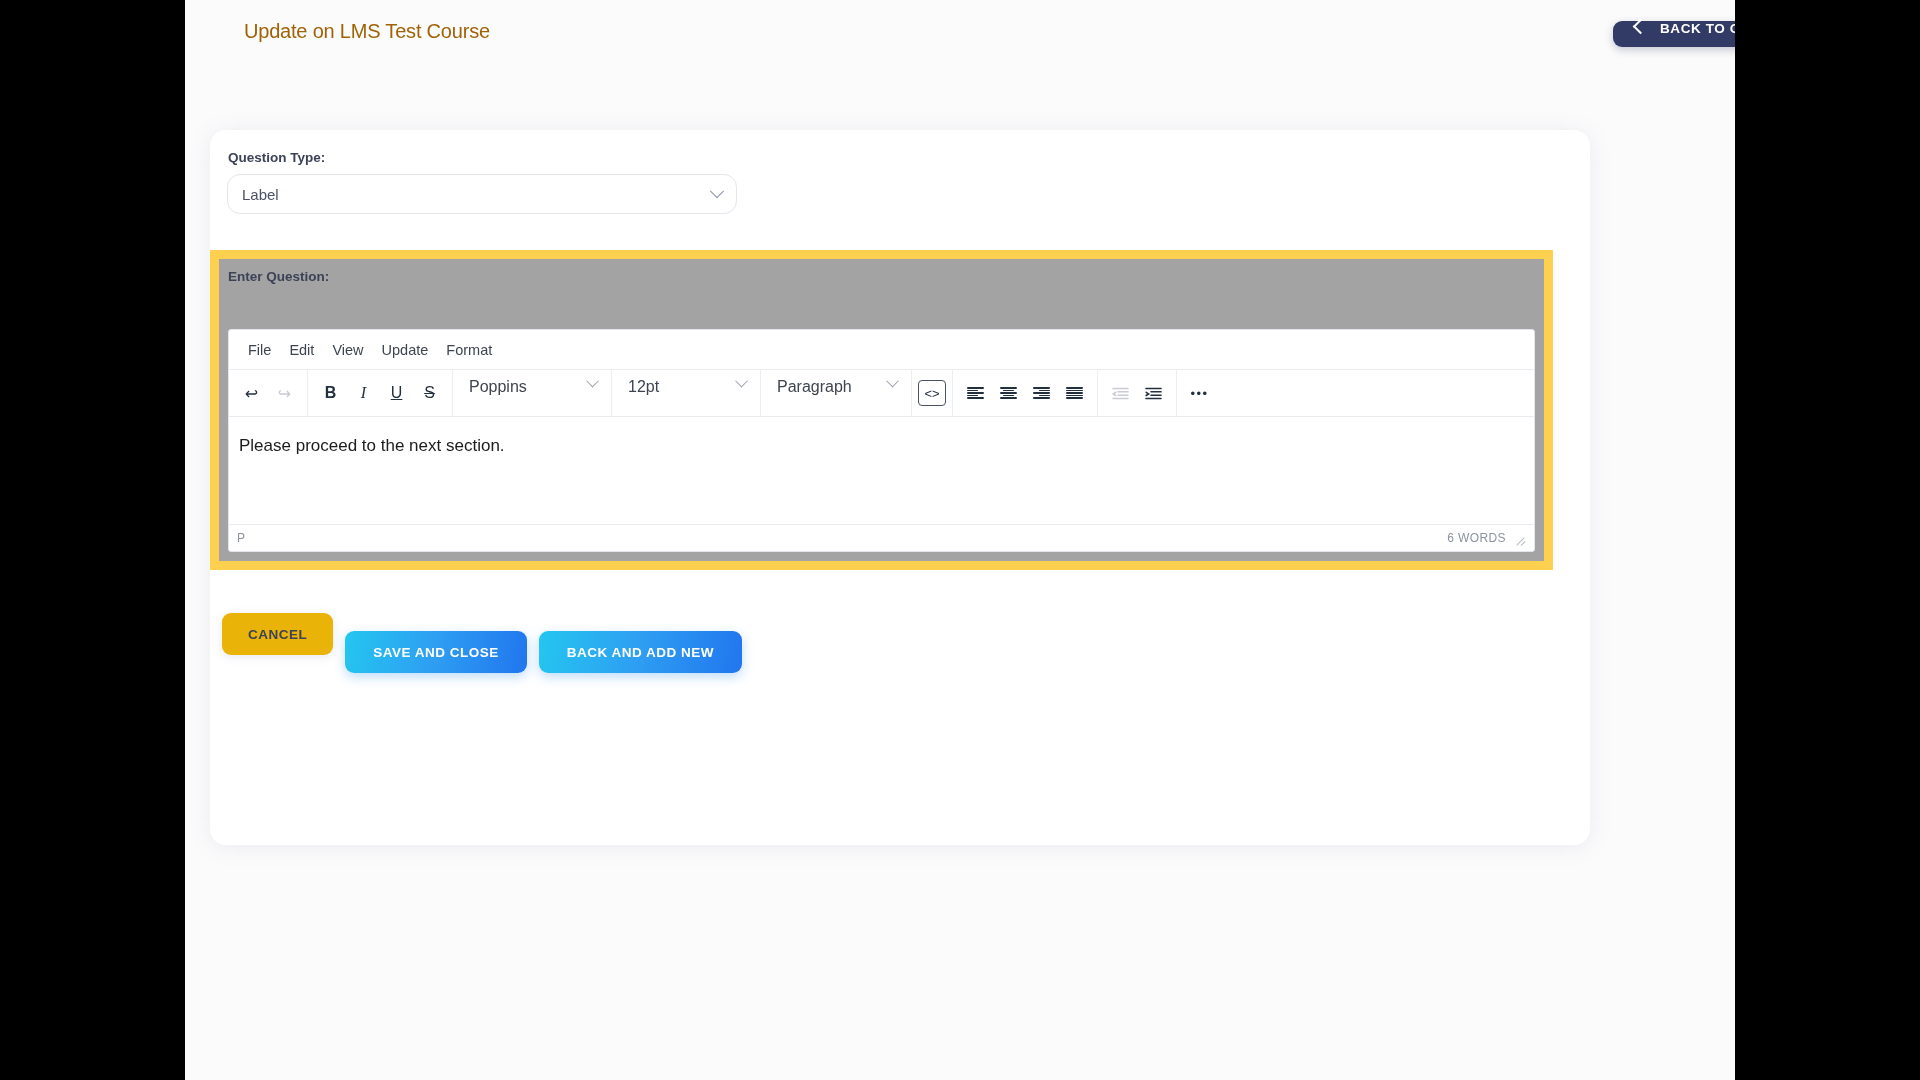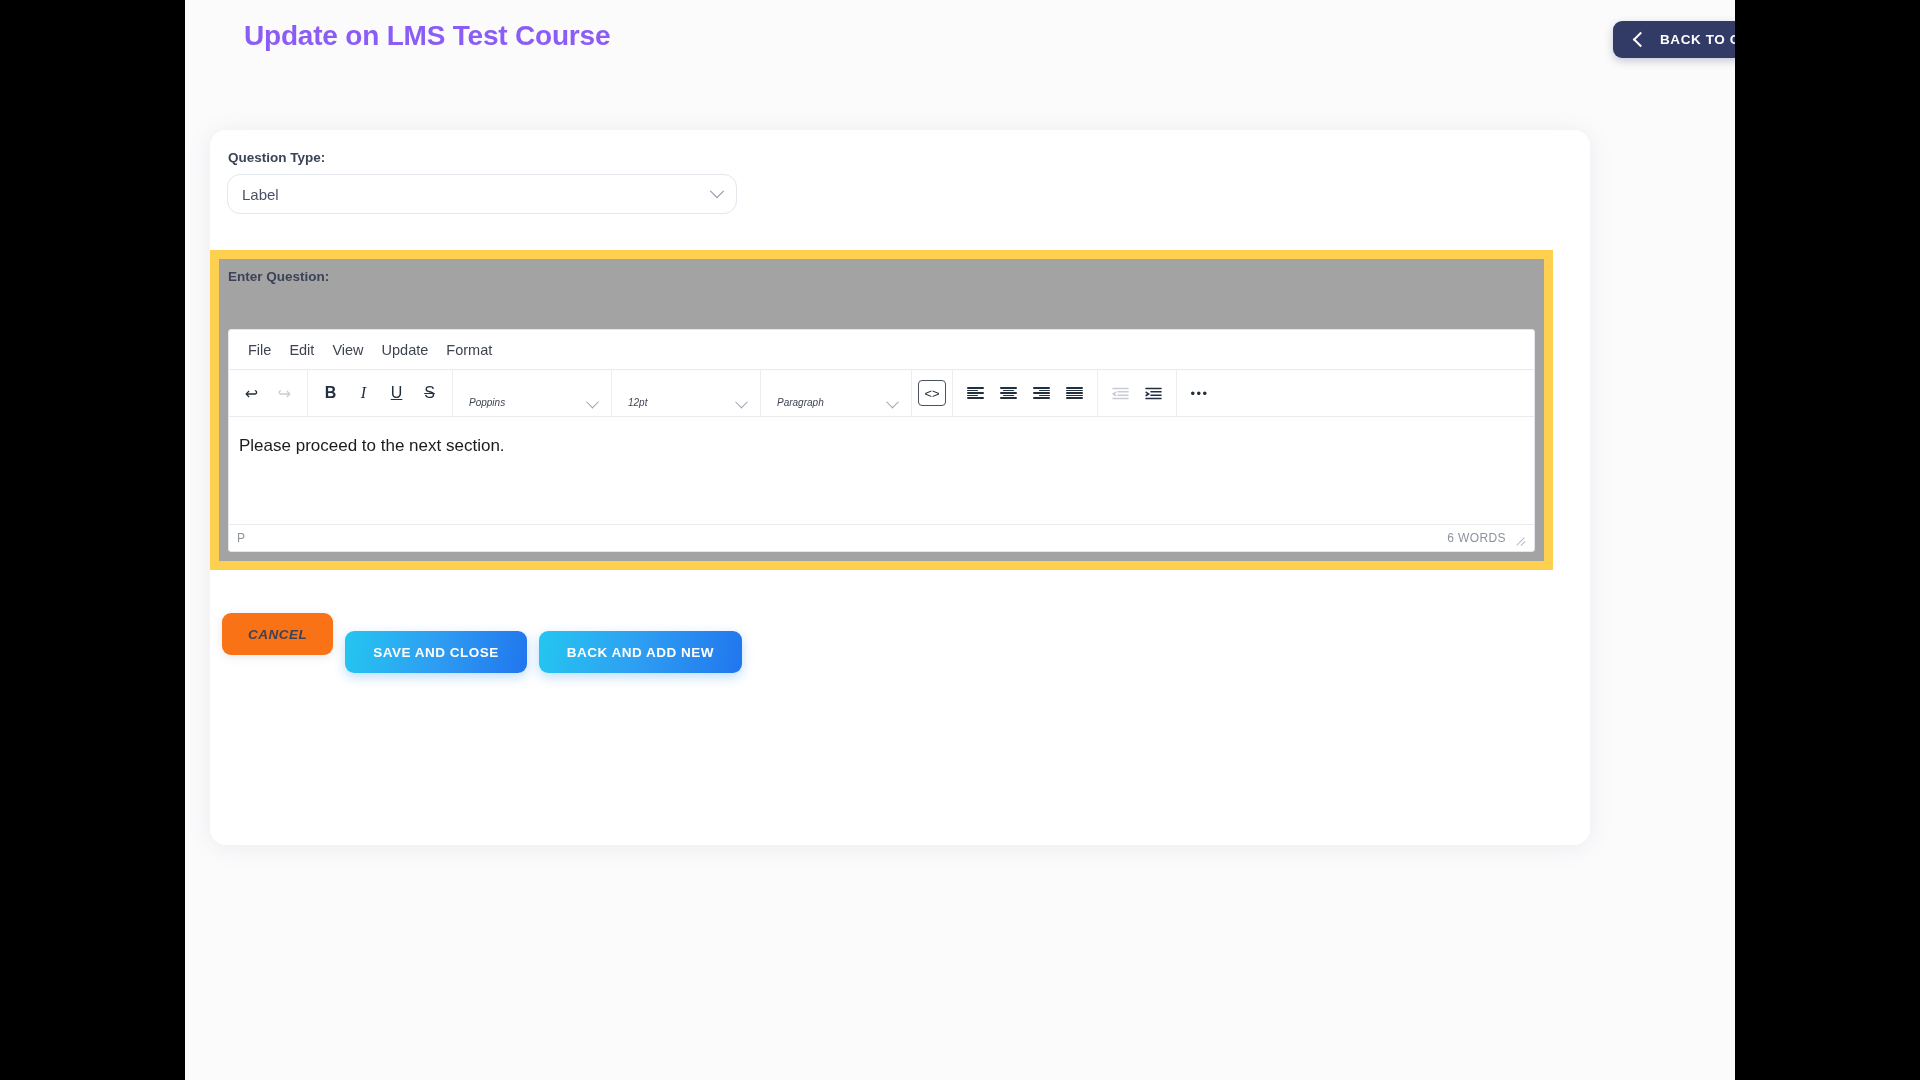--- a/index.html
+++ b/index.html
@@ -28,35 +28,35 @@
     height: 1080px;
     background: #fbfbfc;
     overflow: hidden;
   }
 
   
   #page-title {
     position: absolute;
     left: 59px;
     top: 20px;
-    font-size: 28px;
-    font-weight: bold;
-    color: #8b5cf6;
+    font-size: 20px;
+    font-weight: normal;
+    color: #a16207;
     letter-spacing: -0.2px;
     white-space: nowrap;
   }
 
   #back-button {
     position: absolute;
     left: 1428px;
     top: 21px;
-    height: 37px;
+    height: 26px;
     padding: 0 22px;
     display: flex;
-    align-items: center;
+    align-items: flex-start;
     gap: 12px;
     background: #323a66;
     color: #ffffff;
     border-radius: 9px;
     font-size: 13.5px;
     font-weight: bold;
     letter-spacing: 0.6px;
     white-space: nowrap;
     box-shadow: 0 3px 8px rgba(40,48,90,0.25);
     cursor: pointer;
@@ -193,28 +193,27 @@
     cursor: pointer;
     color: #222f3e;
     font-size: 16px;
   }
   .tb-btn.disabled { color: #c9ccd2; cursor: default; }
   .tb-btn.boxed { border: 1px solid #4a5160; width: 26px; height: 24px; border-radius: 4px; font-size: 13px; }
 
   .tb-select {
     height: 30px;
     display: flex;
-    align-items: flex-end;
+    align-items: flex-start;
     justify-content: space-between;
     padding: 0 8px 0 10px;
     cursor: pointer;
-    font-size: 10px;
+    font-size: 16px;
     color: #3d4450;
     border-radius: 3px;
-    font-style: italic;
   }
   .tb-select .cv {
     width: 8px; height: 8px;
     border-right: 1.6px solid #9aa0ac;
     border-bottom: 1.6px solid #9aa0ac;
     transform: rotate(45deg) translate(-1px,-1px);
     margin-left: 14px;
   }
   #font-select { width: 128px; }
   #size-select { width: 118px; }
@@ -275,25 +274,24 @@
     justify-content: center;
     border-radius: 9px;
     font-size: 13.5px;
     font-weight: bold;
     letter-spacing: 0.5px;
     cursor: pointer;
     white-space: nowrap;
     box-sizing: border-box;
   }
   .btn-secondary {
-    background: #f97316;
+    background: #eab308;
     color: #3c4257;
     padding: 0 26px;
     box-shadow: 0 2px 10px rgba(120,130,150,0.18);
-    font-style: italic;
   }
   .btn-primary {
     background: linear-gradient(100deg, #24c6f0 0%, #2e9ff2 48%, #2176ee 100%);
     color: #ffffff;
     padding: 0 28px;
     box-shadow: 0 4px 12px rgba(40,140,235,0.30);
     margin-top: 36px;
   }
   .align-ic { width: 17px; height: 12px; display: flex; flex-direction: column; justify-content: space-between; }
   .align-ic i { display: block; height: 1.9px; background: currentColor; border-radius: 1px; }

